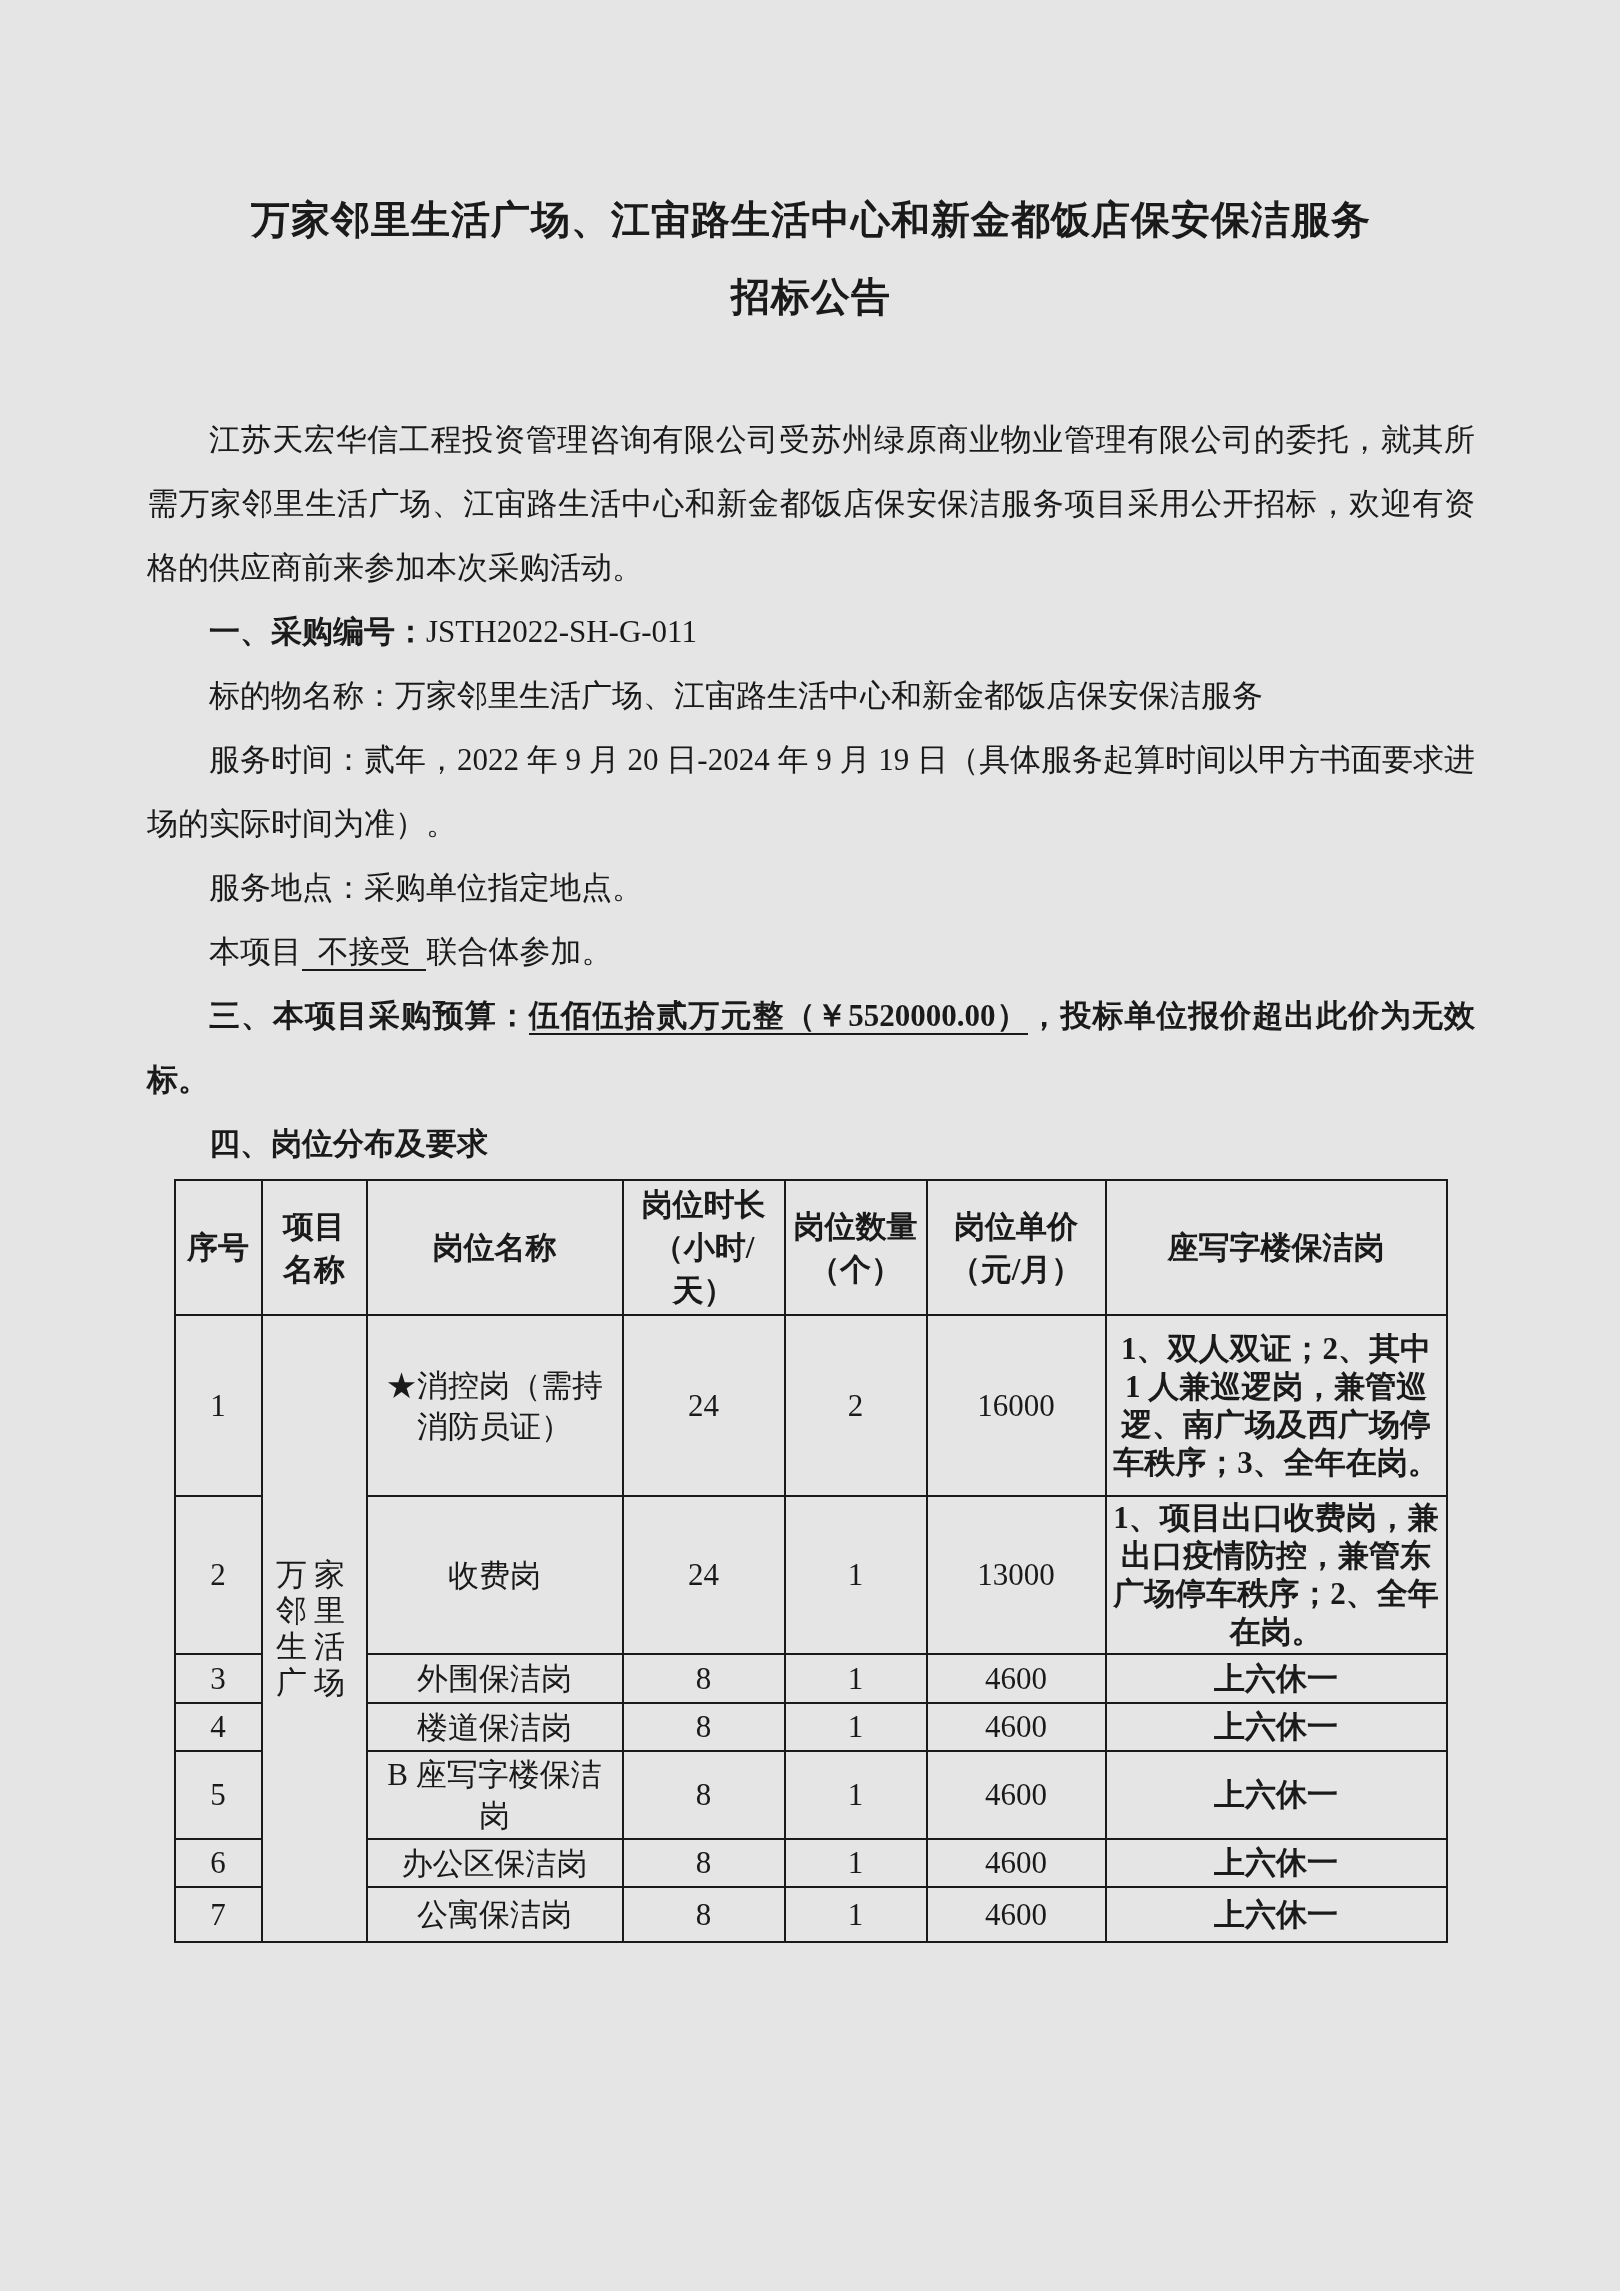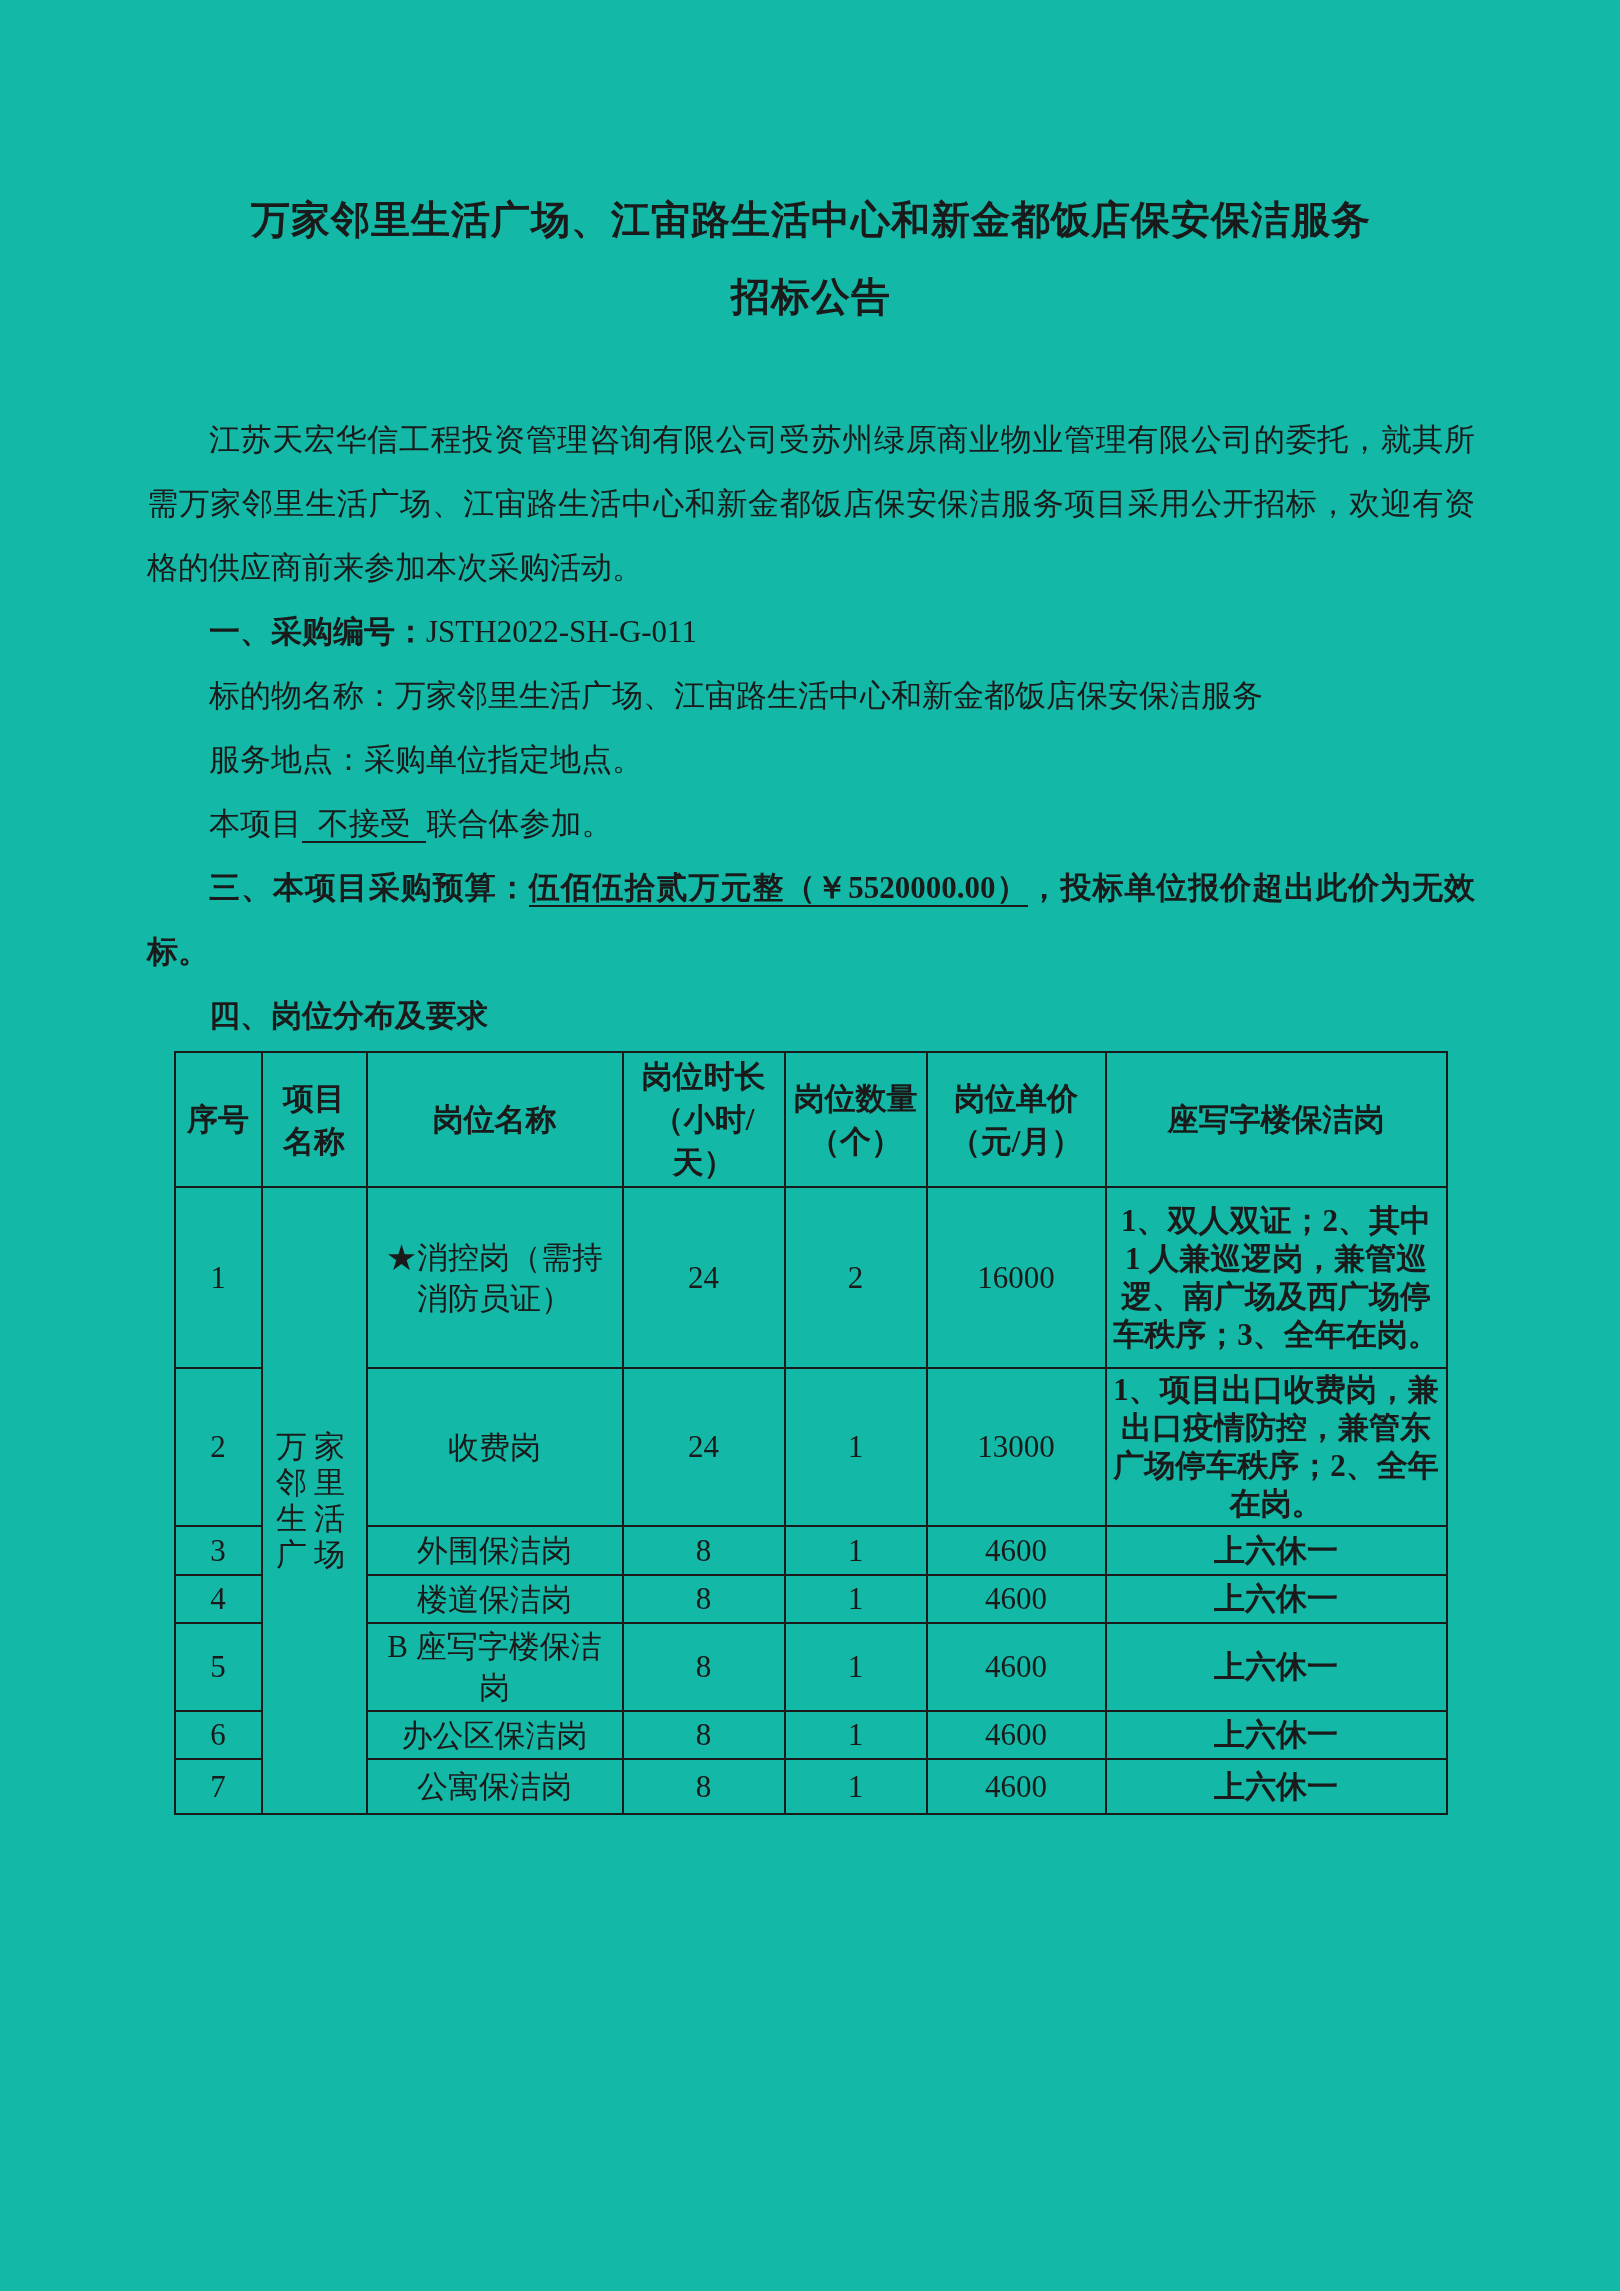--- a/index.html
+++ b/index.html
@@ -1,20 +1,20 @@
 <!DOCTYPE html>
 <html><head>
 <meta charset="utf-8">
 <style>
   html,body{margin:0;padding:0;background:#ffffff;}
   .page{
     position:relative;
     width:1620px;
     height:2292px;
-    background:#14b8a6;
+    background:#e5e5e5;
     color:#1a1a1a;
     font-family:"Liberation Serif","DejaVu Serif",serif;
     box-sizing:border-box;
     padding:192px 145px 0 147px;
     overflow:hidden;
   }
   .doc-title{
     text-align:center;
     font-size:39px;
     font-weight:bold;
@@ -100,20 +100,21 @@
   <div class="doc-title second">招标公告</div>
 
   <div class="body-block">
     <p>江苏天宏华信工程投资管理咨询有限公司受苏州绿原商业物业管理有限公司的委托，就其所需万家邻里生活广场、江宙路生活中心和新金都饭店保安保洁服务项目采用公开招标，欢迎有资格的供应商前来参加本次采购活动。</p>
 
     <p><span class="bold">一、采购编号：</span><span>JSTH2022-SH-G-011</span></p>
 
 
     <p>标的物名称：万家邻里生活广场、江宙路生活中心和新金都饭店保安保洁服务</p>
 
+    <p>服务时间：贰年，2022 年 9 月 20 日-2024 年 9 月 19 日（具体服务起算时间以甲方书面要求进场的实际时间为准）。</p>
 
     <p>服务地点：采购单位指定地点。</p>
 
     <p><span>本项目</span><span class="u-joint">不接受</span><span>联合体参加。</span></p>
 
     <p class="bold"><span>三、本项目采购预算：</span><span class="u-budget">伍佰伍拾贰万元整（￥5520000.00）</span><span>，投标单位报价超出此价为无效标。</span></p>
 
     <p class="bold">四、岗位分布及要求</p>
   </div>
 

